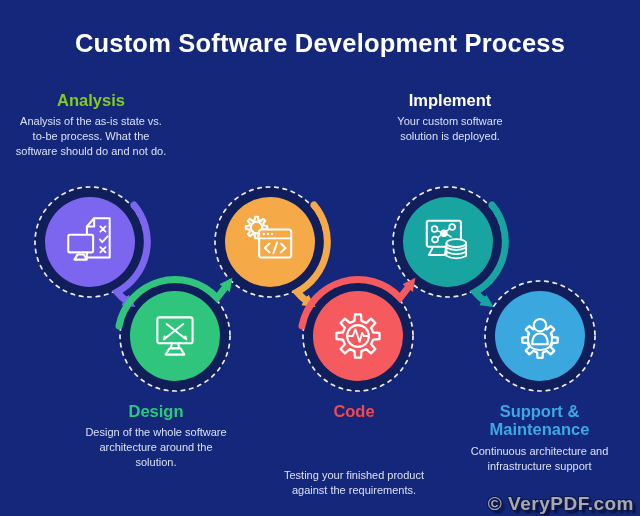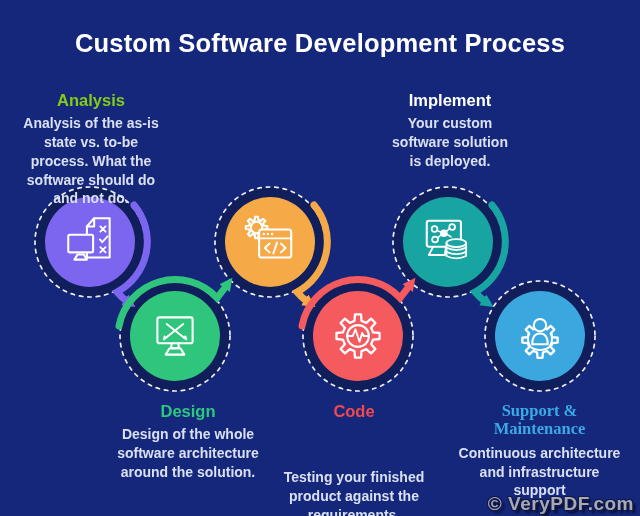--- a/index.html
+++ b/index.html
@@ -12,34 +12,34 @@
   .page-title {
     position:absolute; top:29px; left:0; width:100%; margin:0;
     text-align:center; font-size:25.5px; font-weight:700; letter-spacing:.2px;
   }
   .bubble {
     position:absolute; width:90px; height:90px; border-radius:50%;
     display:flex; align-items:center; justify-content:center;
   }
   .step-block { position:absolute; text-align:center; }
   .step-block h2 { margin:0 auto; font-size:16.5px; font-weight:700; line-height:1.12; }
-  .step-block p  { margin:5px auto 0; font-size:14px; line-height:1.34; font-weight:700; }
+  .step-block p  { margin:5px auto 0; font-size:11px; line-height:1.34; font-weight:400; }
   #blk-analysis  { left:11px;  top:91px;  width:160px; }
   #blk-code      { left:187px; top:91px;  width:160px; }
   #blk-implement { left:370px; top:91px;  width:160px; }
-  #blk-design    { left:108px;  top:402px; width:160px; }
+  #blk-design    { left:76px;  top:402px; width:160px; }
   #blk-test      { left:274px; top:402px; width:160px; }
   #blk-support   { left:452px; top:402px; width:175px; }
   #blk-analysis p  { width:152px; }
   #blk-code p      { width:150px; }
   #blk-implement p { width:128px;text-align:center; }
   #blk-design p    { width:148px; }
   #blk-test p      { width:142px; }
   #blk-support p   { width:175px; }
-  #blk-support h2  { max-width:130px;font-family:Liberation Serif, serif; }
+  #blk-support h2  { max-width:130px; }
   .watermark {
     position:absolute; right:6px; bottom:1px;
     font-size:19px; font-weight:700; letter-spacing:.5px;
     text-shadow:-1px -1px 0 #10194a, 1px -1px 0 #10194a,
                 -1px 1px 0 #10194a, 1.5px 1.5px 0 #10194a,
                 3px 3px 2px rgba(5,10,35,.9);
   }
 </style>
 </head>
 <body>

